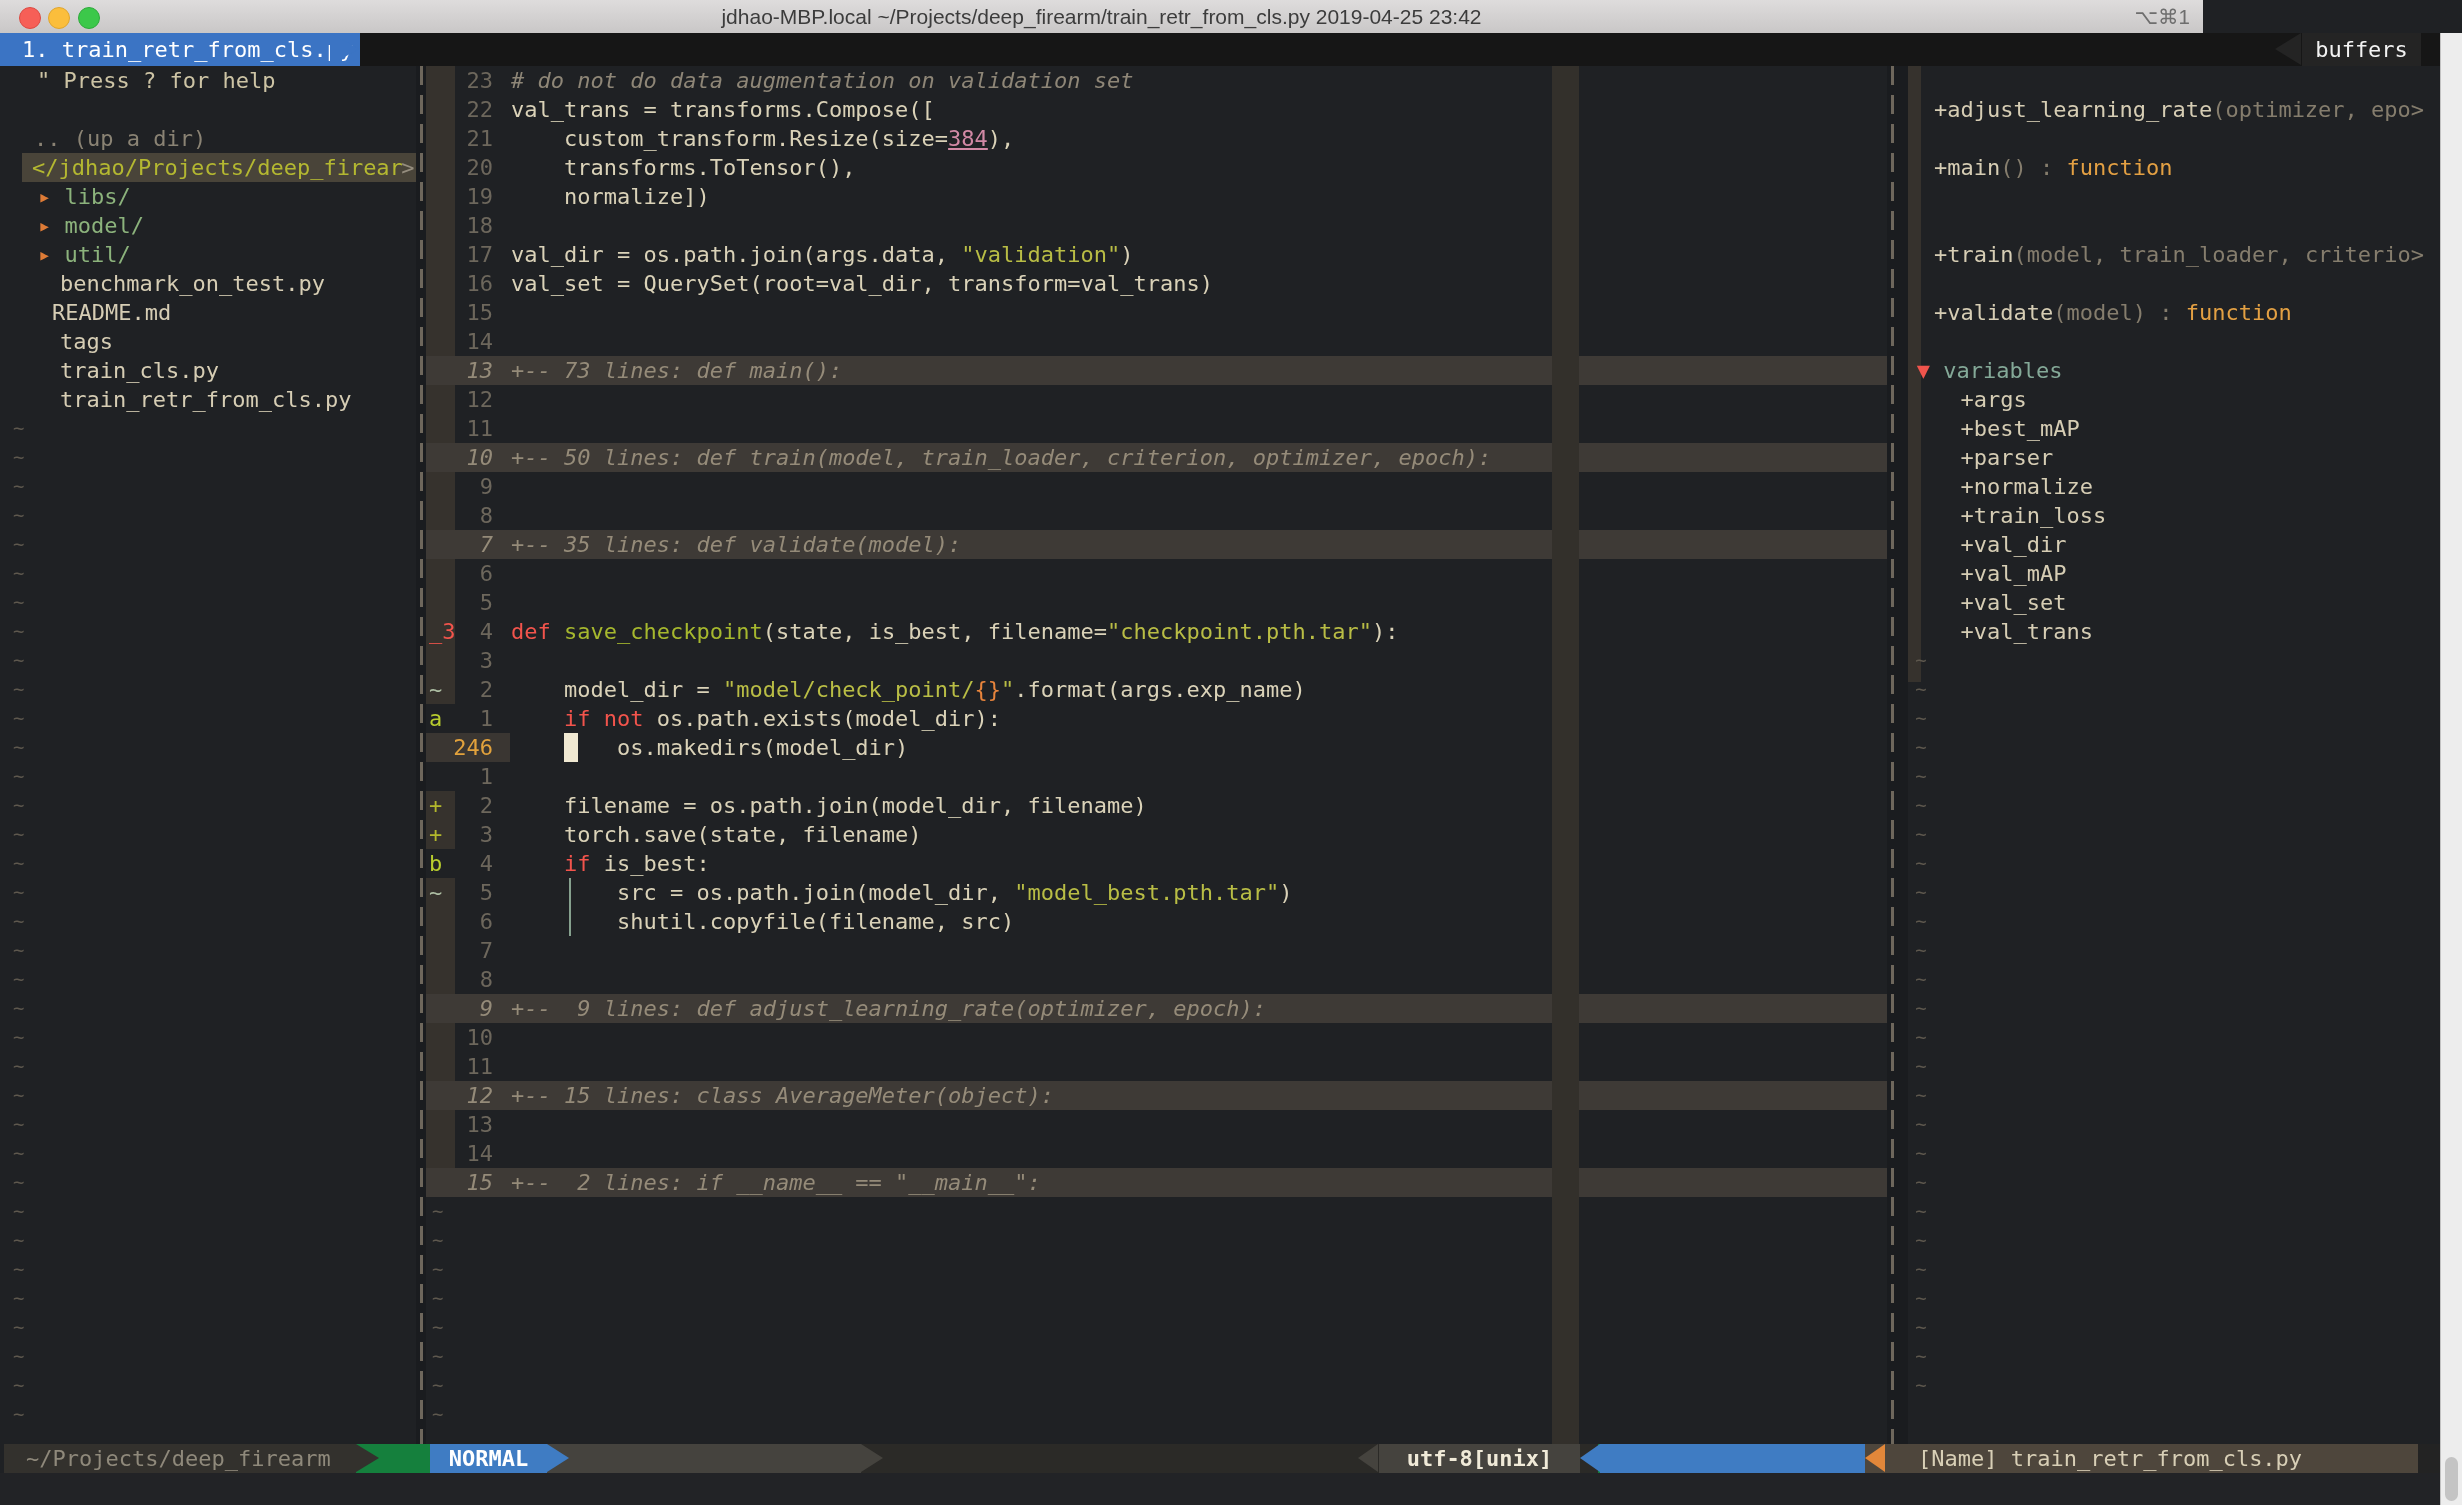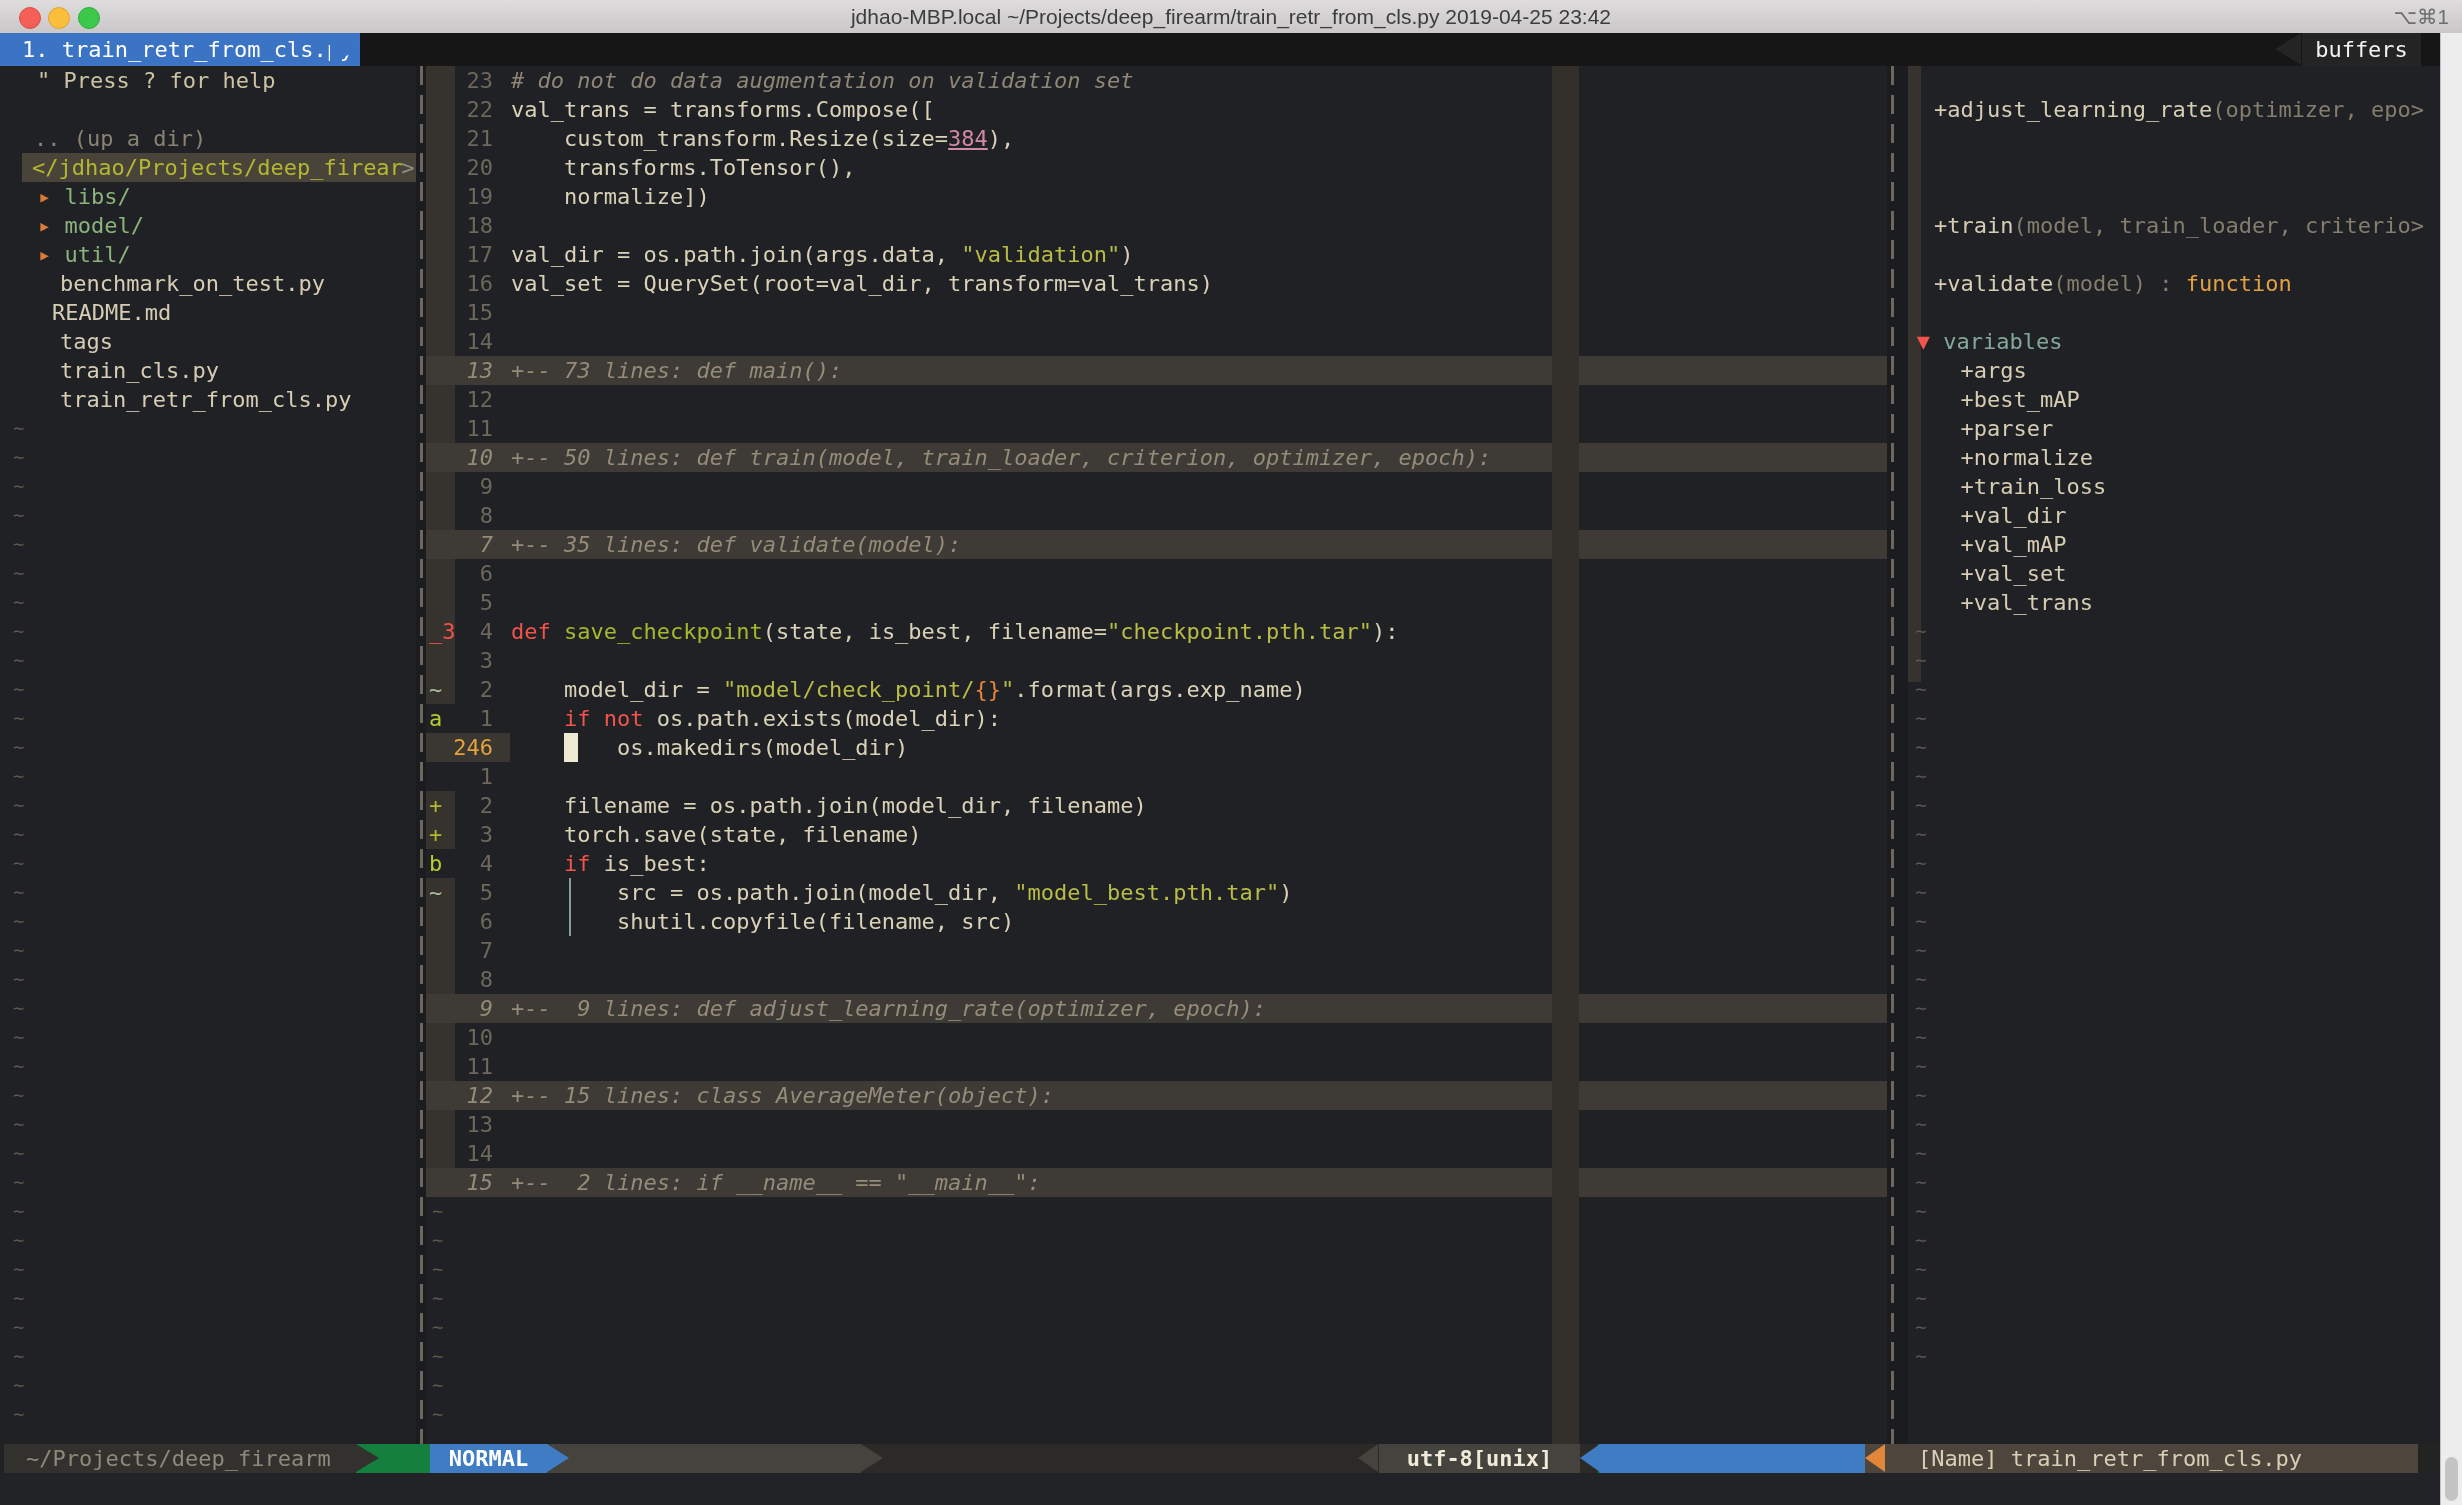--- a/index.html
+++ b/index.html
@@ -1,19 +1,19 @@
 <!DOCTYPE html>
 <html style="font-size:11.7px"><head>
 <meta charset="utf-8">
 <style>
   html,body{margin:0;padding:0;background:#000;}
   #screen{position:relative;width:2462px;height:1505px;overflow:hidden;
     font-family:"DejaVu Sans Mono",monospace;font-size:22px;background:#1f2124;}
   
-  #titlebar{position:absolute;left:0;top:0;width:2462px;height:33px;
+  #titlebar{position:absolute;left:0;top:0;width:2203px;height:33px;
     background:linear-gradient(#dedcdc,#c9c7c7);border-bottom:0.7px solid #a9a7a7;
     font-family:"Liberation Sans",sans-serif;font-size:21px;color:#3c3c3c;}
   #titlebar .title{position:absolute;left:0;right:0;top:0;height:33px;line-height:33px;text-align:center;}
   .tl{position:absolute;top:6.6px;width:20px;height:20px;border-radius:50%;}
   #tl-close{left:19px;background:#f65f57;border:0.7px solid #dd4a42;}
   #tl-min{left:48px;background:#fbbe3c;border:0.7px solid #e0a62e;}
   #tl-zoom{left:78px;background:#3cc84a;border:0.7px solid #2fab3c;}
   #tb-shortcut{position:absolute;right:13px;top:0;height:33px;line-height:33px;color:#6e6e6e;font-size:20.5px;}
   
   #tabline{position:absolute;left:0;top:33px;width:2462px;height:33px;background:#161616;}
@@ -221,20 +221,21 @@
     </div>
   <div id="sep2" class="wsep">
       <div class="dash"></div>
     </div>
 
   <div id="tagbar" class="pane">
     <div id="tagbar-strip"></div>
   <div class="row"></div>
       <div class="row"><span class="text"><span class="g-item">+adjust_learning_rate</span><span class="g-args">(optimizer, epo</span><span class="g-args">&gt;</span></span></div>
       <div class="row"></div>
+      <div class="row"><span class="text"><span class="g-item">+main</span><span class="g-args">()</span><span class="g-args"> : </span><span class="g-kind">function</span></span></div>
       <div class="row"></div>
       <div class="row"></div>
       <div class="row"><span class="text"><span class="g-item">+train</span><span class="g-args">(model, train_loader, criterio</span><span class="g-args">&gt;</span></span></div>
       <div class="row"></div>
       <div class="row"><span class="text"><span class="g-item">+validate</span><span class="g-args">(model)</span><span class="g-args"> : </span><span class="g-kind">function</span></span></div>
       <div class="row"></div>
       <div class="row hdr"><span class="text"><span class="g-tri">▼</span><span class="g-item"> </span><span class="g-kindhdr">variables</span></span></div>
       <div class="row"><span class="text"><span class="g-item">  +args</span></span></div>
       <div class="row"><span class="text"><span class="g-item">  +best_mAP</span></span></div>
       <div class="row"><span class="text"><span class="g-item">  +parser</span></span></div>

